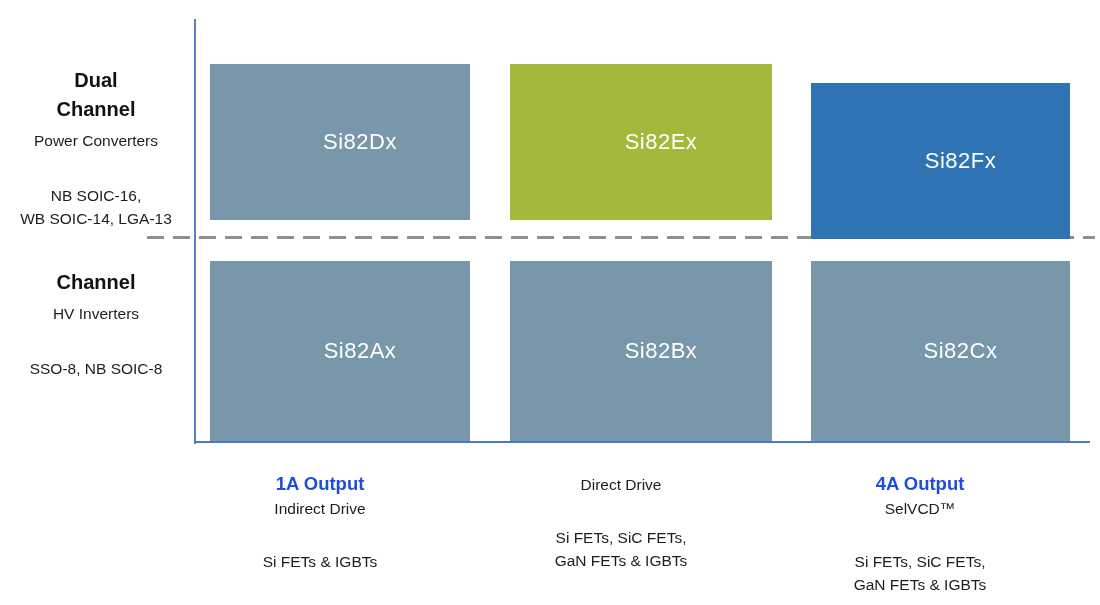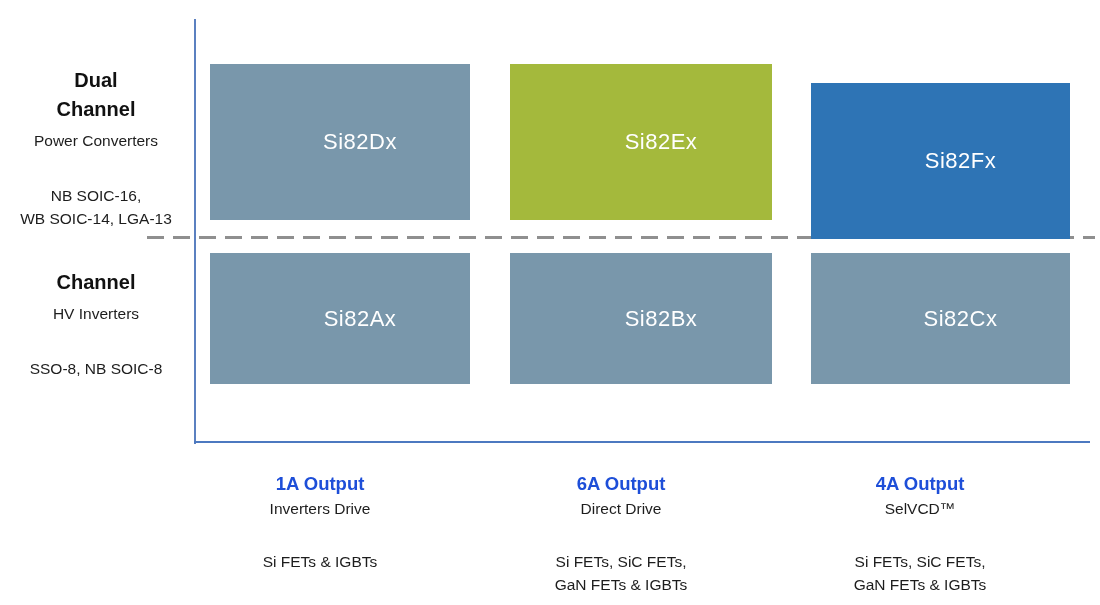--- a/index.html
+++ b/index.html
@@ -66,21 +66,21 @@
     position: absolute;
     display: flex;
     align-items: center;
     justify-content: center;
     color: #ffffff;
     font-size: 22px;
     letter-spacing: 0.5px;
     padding-left: 40px;
   }
   .cell.row0 { top: 64px; height: 156px; }
-  .cell.row1 { top: 253px; height: 131px; }
+  .cell.row1 { top: 261px; height: 180px; }
   .cell.col0 { left: 210px; width: 220px; }
   .cell.col1 { left: 510px; width: 222px; }
   .cell.col2 { left: 811px; width: 219px; }
 
   
   .col-footer {
     position: absolute;
     top: 472px;
     width: 280px;
     text-align: center;
@@ -151,28 +151,27 @@
   </div>
   <div class="cell row1 col1" style="background-color: rgb(121, 151, 171);">
     <span>Si82Bx</span>
   </div>
   <div class="cell row1 col2" style="background-color: rgb(121, 151, 171);">
     <span>Si82Cx</span>
   </div>
 
   <div class="col-footer c0">
     <div class="footer-output">1A Output</div>
-    <div class="footer-drive">Inverters Drive</div>
+    <div class="footer-drive">Indirect Drive</div>
     <div class="footer-devices">
       <div>Si FETs &amp; IGBTs</div>
     </div>
   </div>
 
   <div class="col-footer c1">
-    <div class="footer-output">6A Output</div>
     <div class="footer-drive">Direct Drive</div>
     <div class="footer-devices">
       <div>Si FETs, SiC FETs,</div>
       <div>GaN FETs &amp; IGBTs</div>
     </div>
   </div>
 
   <div class="col-footer c2">
     <div class="footer-output">4A Output</div>
     <div class="footer-drive">SelVCD™</div>

